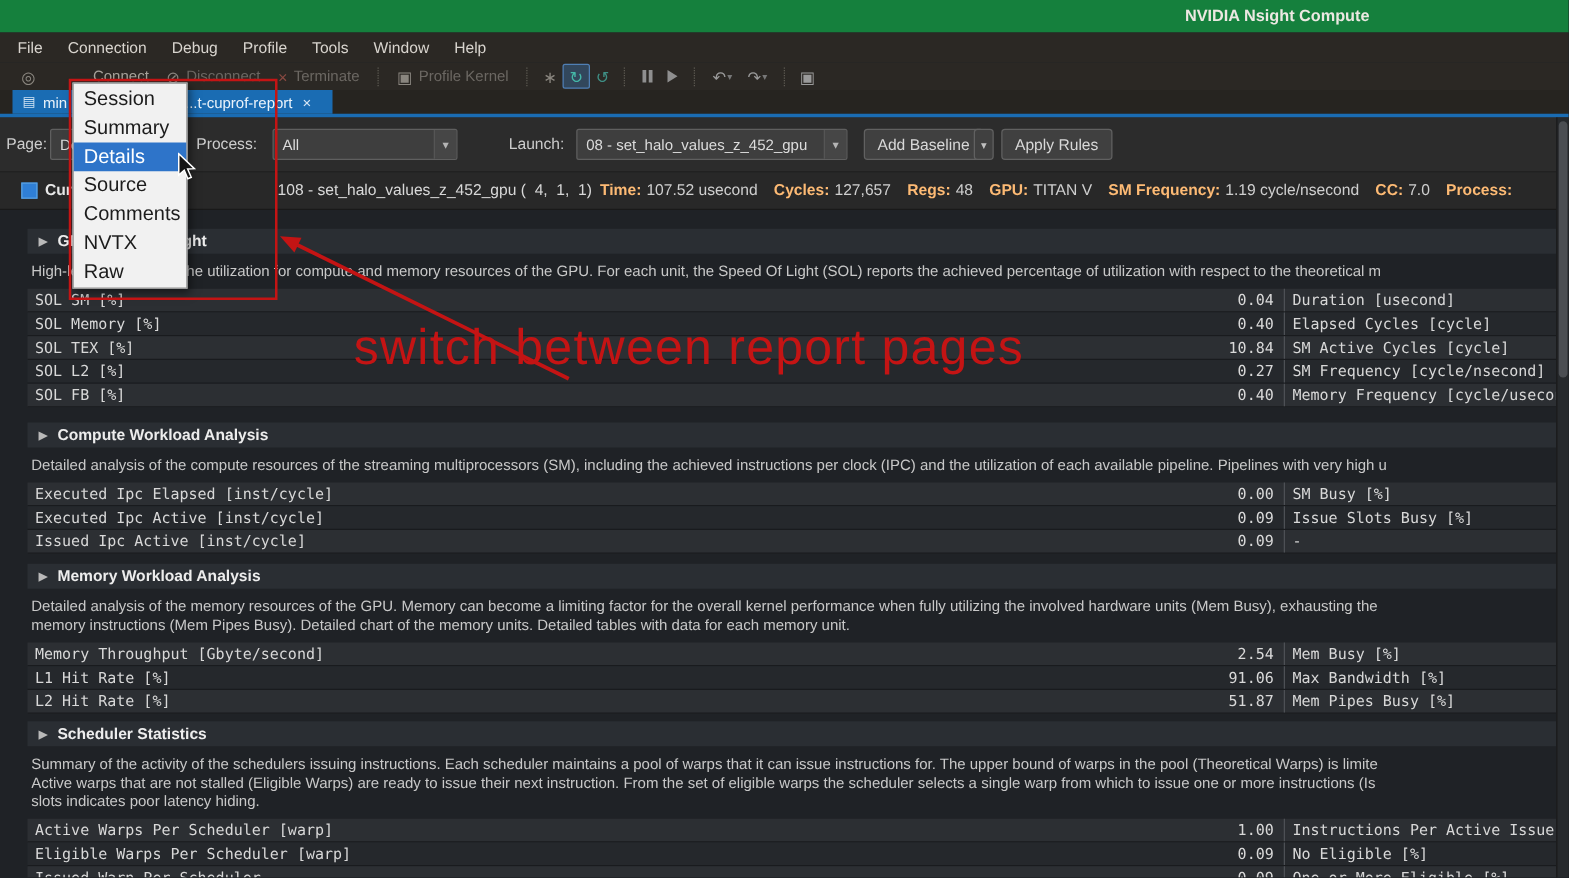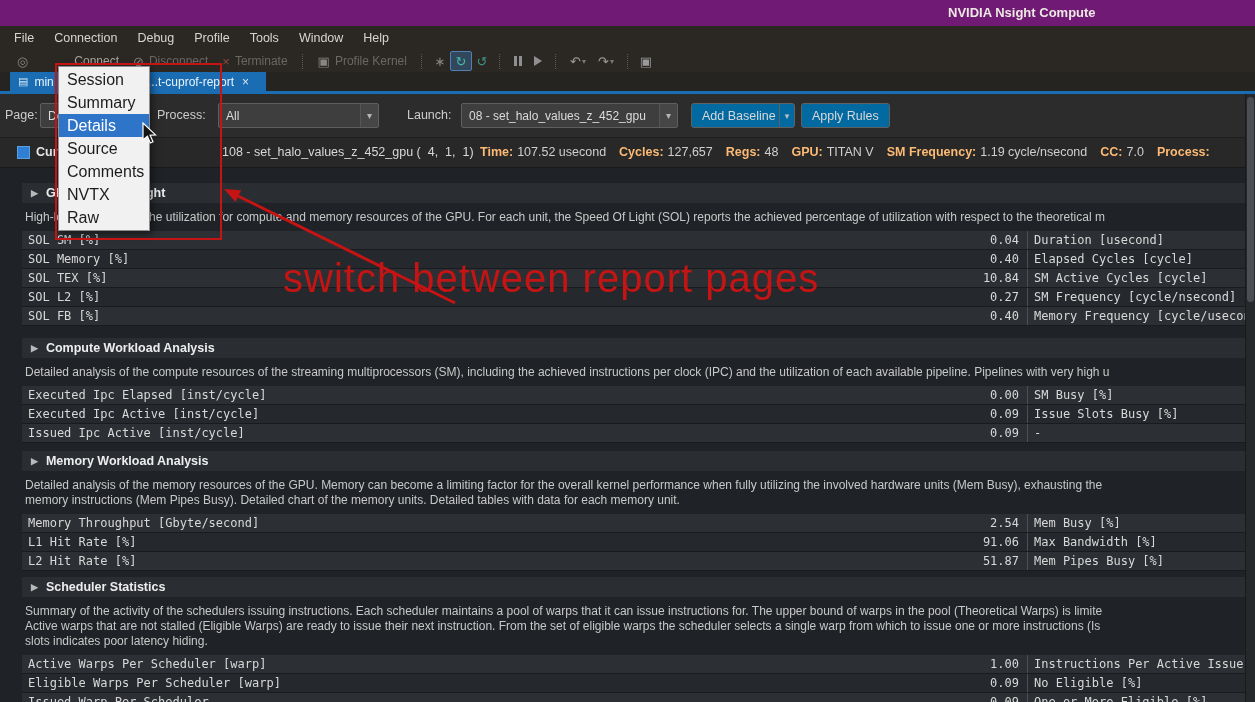--- a/index.html
+++ b/index.html
@@ -2,21 +2,21 @@
 <html><head>
 <meta charset="utf-8">
 <style>
   html,body{margin:0;padding:0;}
   body{
     width:1255px;height:702px;position:relative;overflow:hidden;
     background:#1f2226;font-family:"Liberation Sans",sans-serif;
     -webkit-font-smoothing:antialiased;
   }
   
-  .titlebar{position:absolute;left:0;top:0;width:100%;height:26px;background:#701a75;}
+  .titlebar{position:absolute;left:0;top:0;width:100%;height:26px;background:#15803d;}
   .titlebar .title{position:absolute;left:948px;top:5px;font-size:13px;font-weight:bold;color:#ece8e2;}
   
   .menubar{position:absolute;left:0;top:26px;width:100%;height:24px;background:#2b2824;display:flex;align-items:center;padding-left:4px;box-sizing:border-box;}
   .mitem{padding:0 10px;font-size:12.5px;color:#d8d4ce;line-height:24px;cursor:default;}
   
   .toolbar{position:absolute;left:0;top:50px;width:100%;height:22px;background:#2b2824;display:flex;align-items:center;padding-left:10px;box-sizing:border-box;font-size:12px;}
   .tbtn{display:flex;align-items:center;gap:5px;padding:1px 7px;height:18px;}
   .tlabel{color:#6b6762;}
   .tlabel.bright{color:#a7a29a;margin-left:41px;}
   .ticon{font-size:13px;line-height:13px;color:#8a867f;}
@@ -35,21 +35,21 @@
   .tab.t1{left:10px;width:112px;}
   .tab.t2{left:140px;width:126px;}
   .tab .doc{color:#cfe2f3;font-size:11px;}
   .tab .close{color:#d9e8f6;font-size:12px;margin-left:2px;}
   .tabline{position:absolute;left:0;top:19px;width:100%;height:3px;background:#1a6cb3;}
   
   .pagerow{position:absolute;left:0;top:94px;width:100%;height:44px;background:#2c2c2c;border-bottom:1px solid #1e1e1e;box-sizing:border-box;}
   .plabel{position:absolute;top:14px;font-size:12.5px;color:#cccccc;}
   .combo{position:absolute;top:9px;height:25px;box-sizing:border-box;background:#3e3e3e;border:1px solid #5f5f5f;border-radius:2px;color:#dcdcdc;display:flex;align-items:center;justify-content:space-between;font-size:12px;padding-left:7px;}
   .carr{width:17px;align-self:stretch;display:flex;align-items:center;justify-content:center;font-size:10px;color:#b5b5b5;border-left:1px solid #555;background:#464646;margin-left:6px;}
-  .pbtn{position:absolute;top:9px;height:25px;box-sizing:border-box;background:#0369a1;border:1px solid #616161;border-radius:3px;color:#d8d8d8;font-size:12.5px;display:flex;align-items:center;justify-content:center;padding:0 10px;}
+  .pbtn{position:absolute;top:9px;height:25px;box-sizing:border-box;background:#404040;border:1px solid #616161;border-radius:3px;color:#d8d8d8;font-size:12.5px;display:flex;align-items:center;justify-content:center;padding:0 10px;}
   .pbtn.arrowpart{padding:0;width:16px;font-size:9px;color:#c0c0c0;}
   
   .resultrow{position:absolute;left:0;top:138px;width:100%;height:30px;background:#282828;border-bottom:1px solid #191919;box-sizing:border-box;font-size:12.5px;}
   .chk{position:absolute;left:17px;top:8px;width:13px;height:13px;background:#2f7fd6;border:1px solid #58a0e0;box-sizing:border-box;}
   .cur{position:absolute;left:36px;top:7px;color:#e8e8e8;font-weight:bold;}
   .kernel{position:absolute;left:222px;top:7px;color:#d8d8d8;white-space:pre;}
   .metrics{position:absolute;left:480px;top:7px;display:flex;gap:13px;white-space:nowrap;}
   .pair{display:flex;gap:4px;}
   .ml{color:#fdba74;font-weight:bold;}
   .mv{color:#cfcfcf;}
@@ -163,21 +163,21 @@
     <div class="tabline"></div>
   </div>
 
   <div class="pagerow">
     <span class="plabel" style="left:5px">Page:</span>
     <div class="combo" style="left:40px;width:110px">
       <span>Details</span>
       <span class="carr">▾</span>
     </div>
     <span class="plabel" style="left:157px">Process:</span>
-    <div class="combo" style="left:218px;width:161px">
+    <div class="combo" style="left:218px;width:148px">
       <span>All</span>
       <span class="carr">▾</span>
     </div>
     <span class="plabel" style="left:407px">Launch:</span>
     <div class="combo" style="left:461px;width:217px">
       <span>08 - set_halo_values_z_452_gpu</span>
       <span class="carr">▾</span>
     </div>
     <div class="pbtn" style="left:691px">
       <span>Add Baseline</span>

